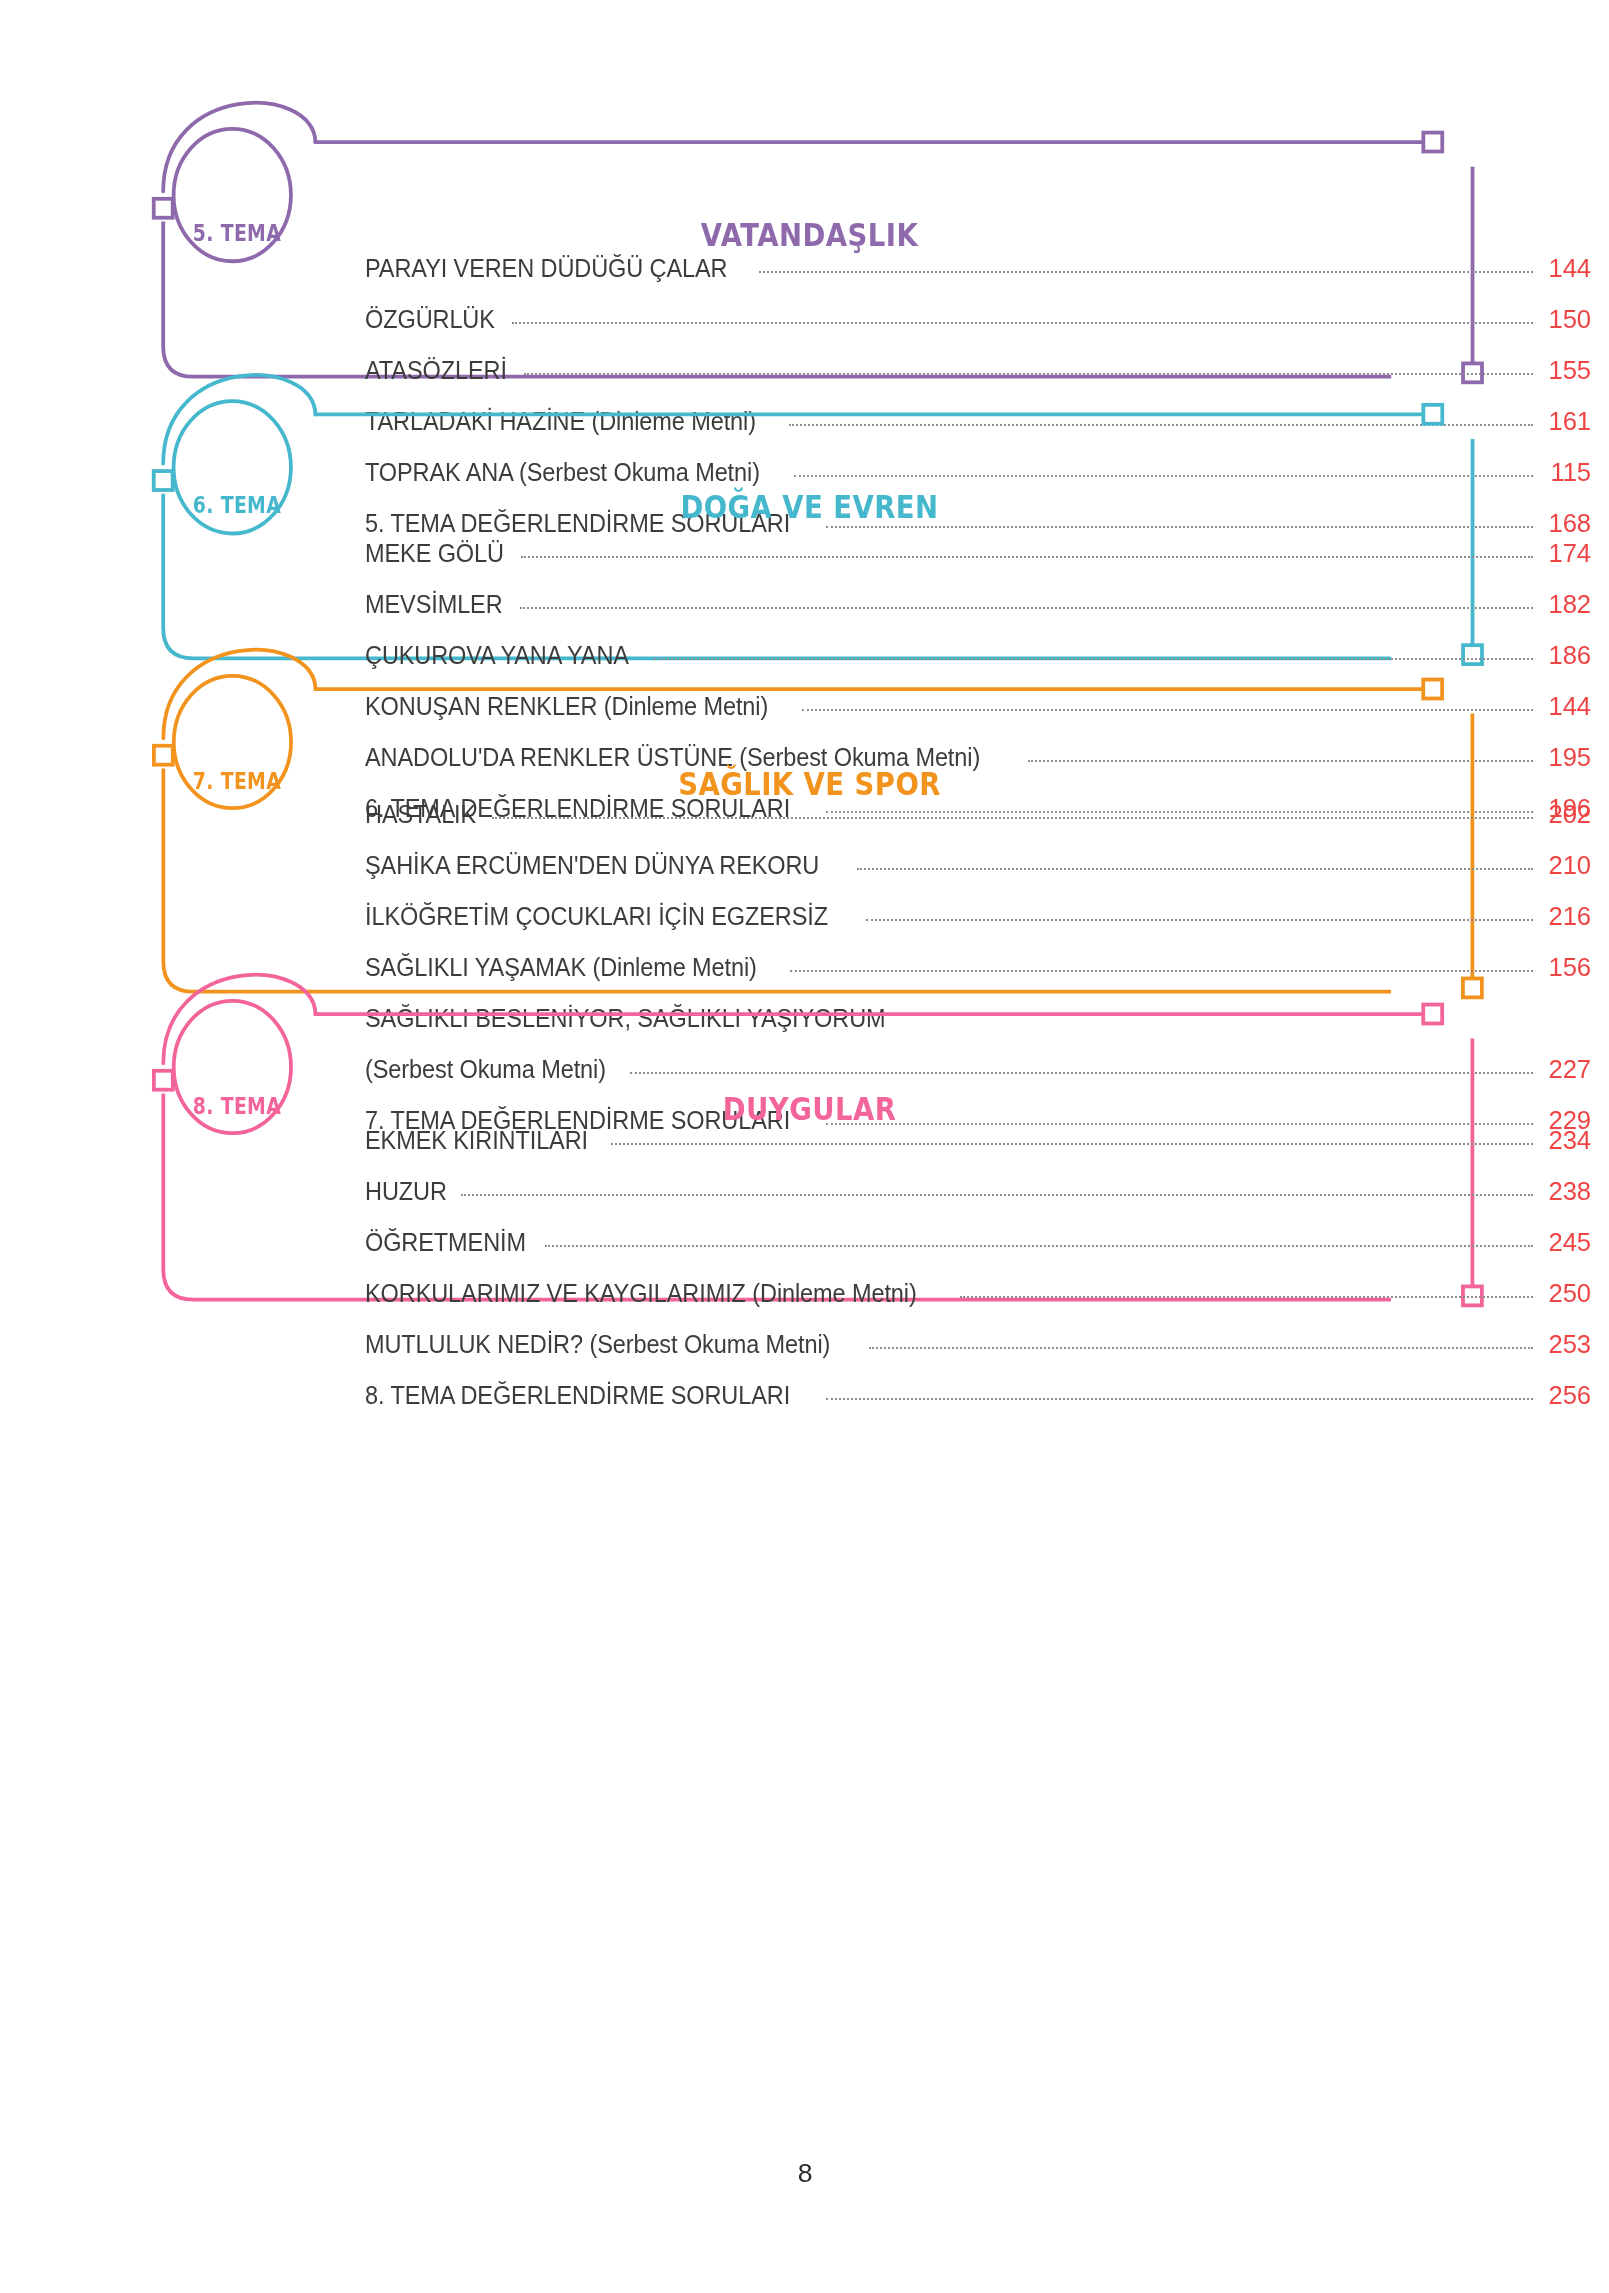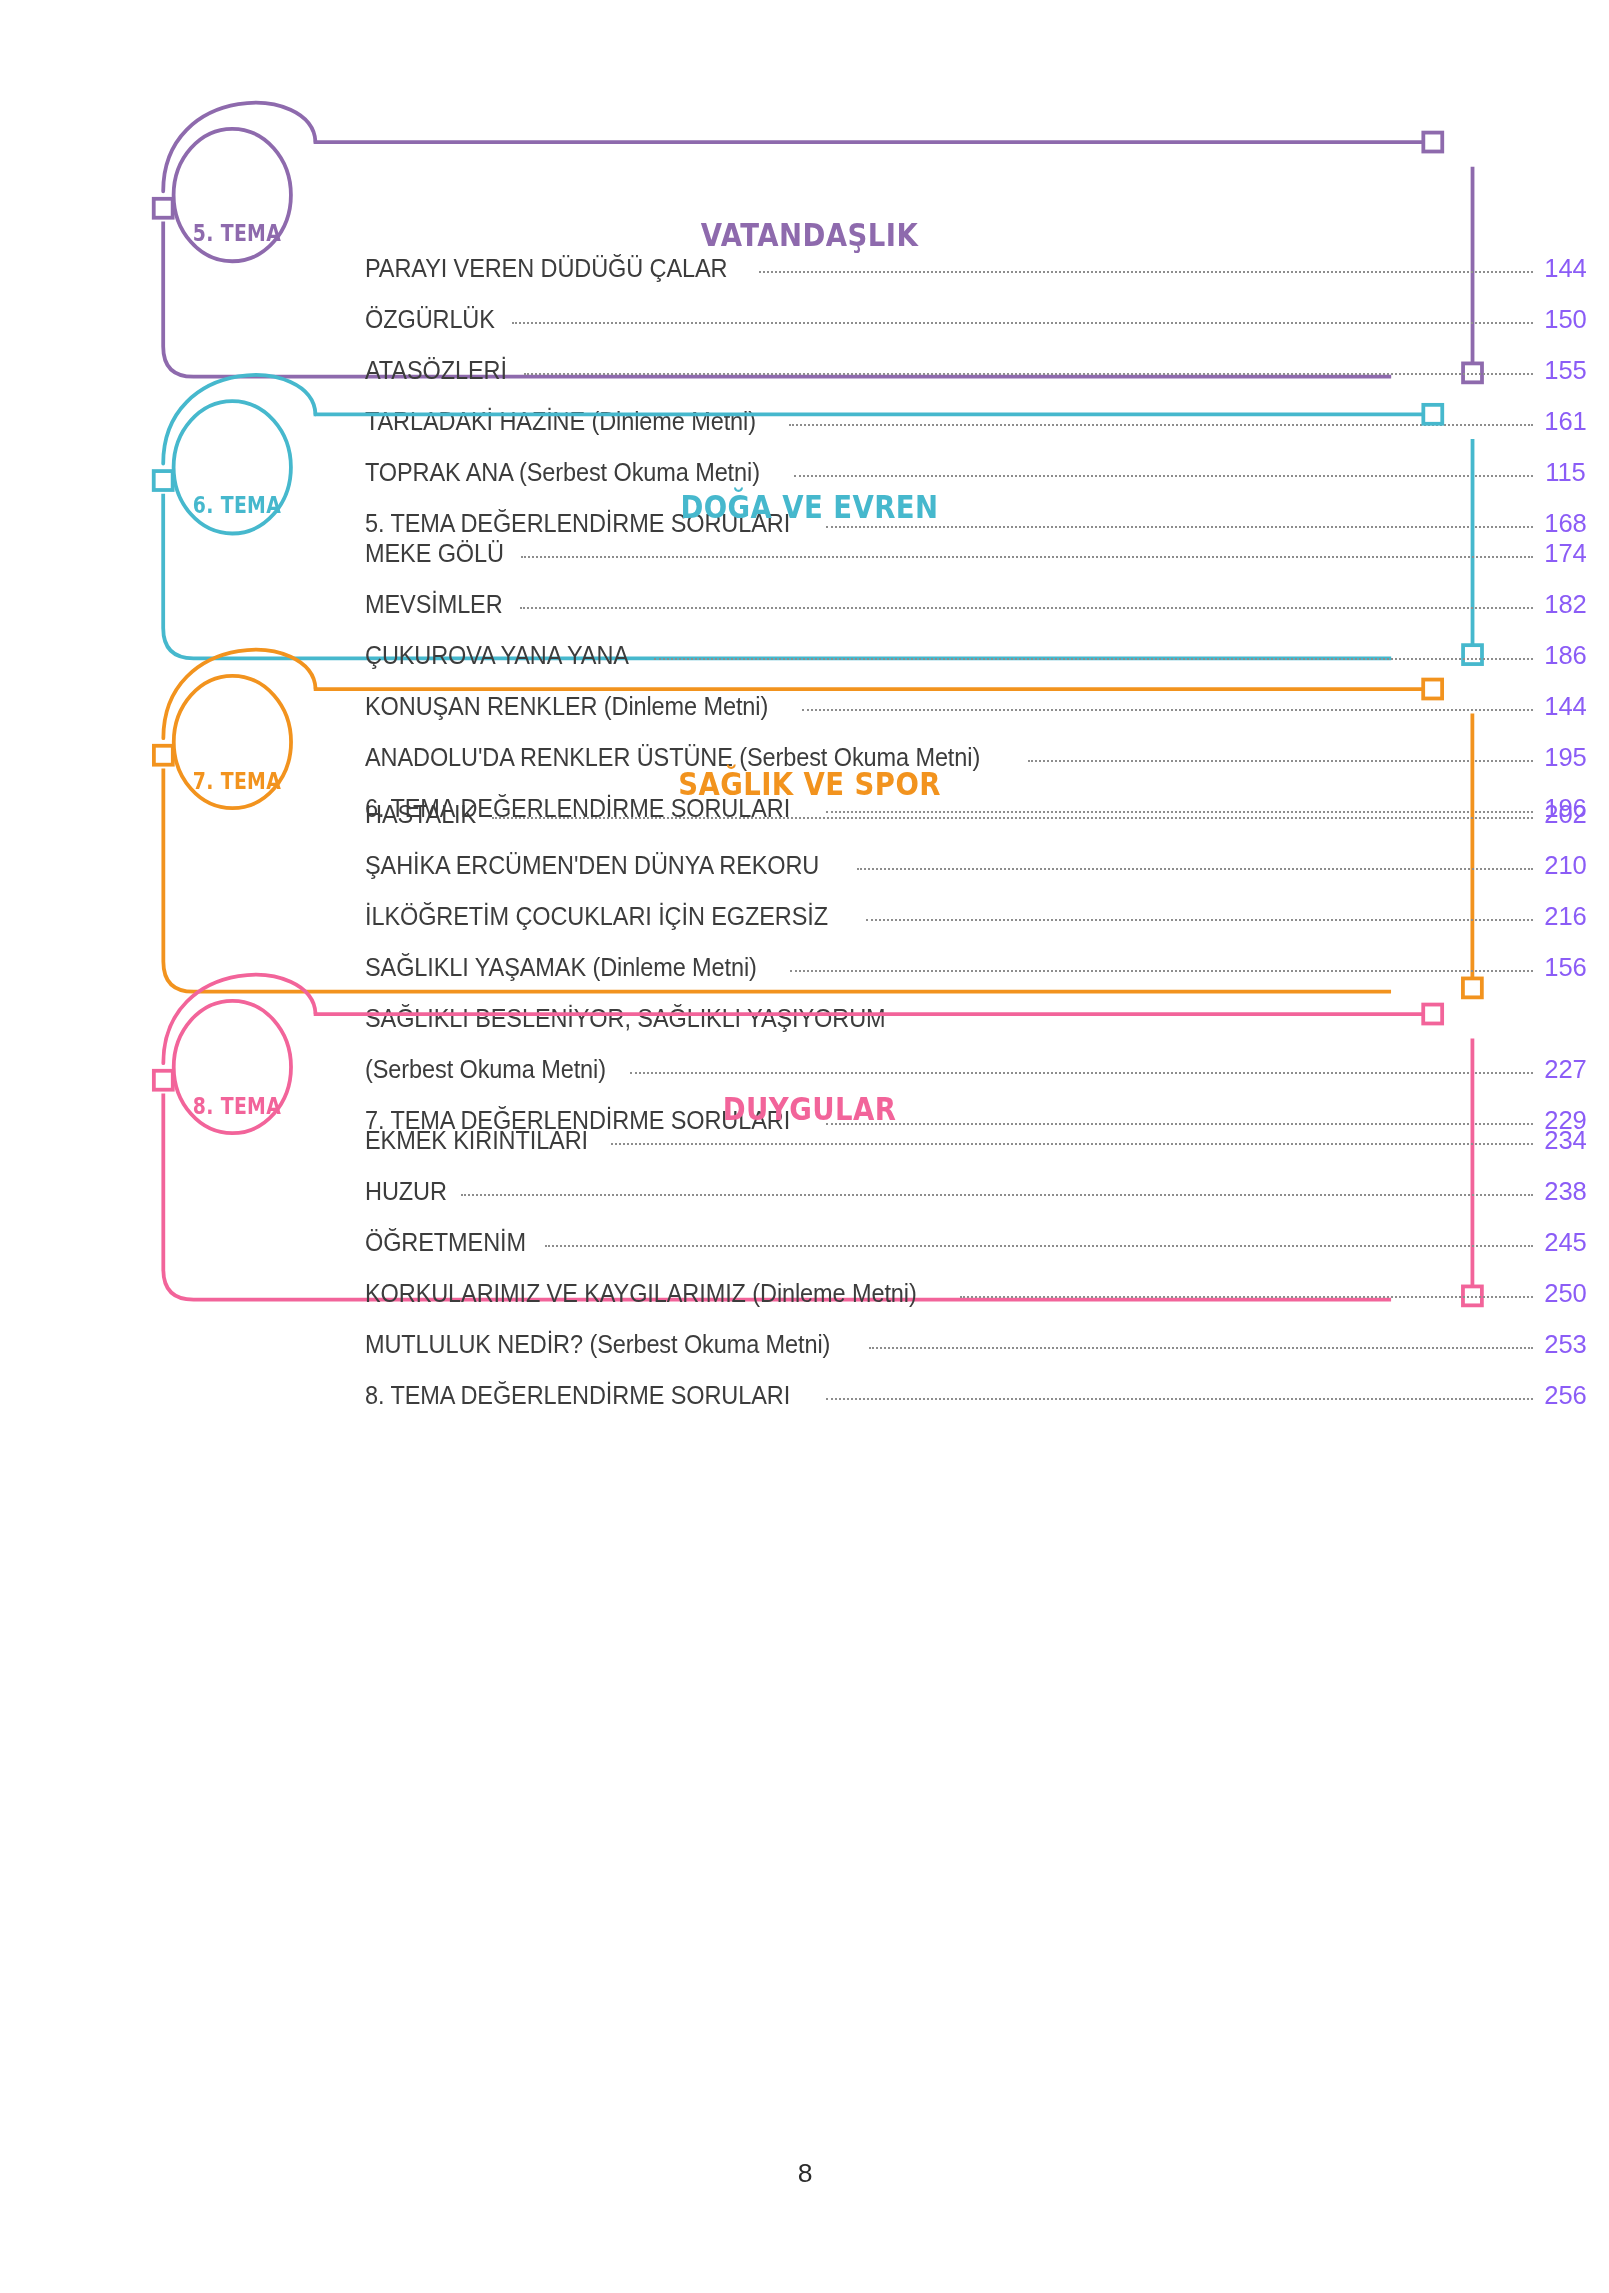--- a/index.html
+++ b/index.html
@@ -91,22 +91,22 @@
     position: relative;
     height: 0.9px;
     top: -3.8px;
     border-bottom: 2.4px dotted #8d8d8d;
     min-width: 9.5px;
   }
   .entry .e-dots.nodots { border-bottom: none; }
   .entry .e-page {
     flex: 0 0 auto;
     font-size: 25.6px;
-    color: #8b5cf6;
-    text-align: center;
+    color: #ef4444;
+    text-align: right;
     min-width: 51px;
   }
 
   
   .backmatter {
     position: absolute;
     left: 185px;
     width: 1226px;
   }
   .backmatter .entry {

